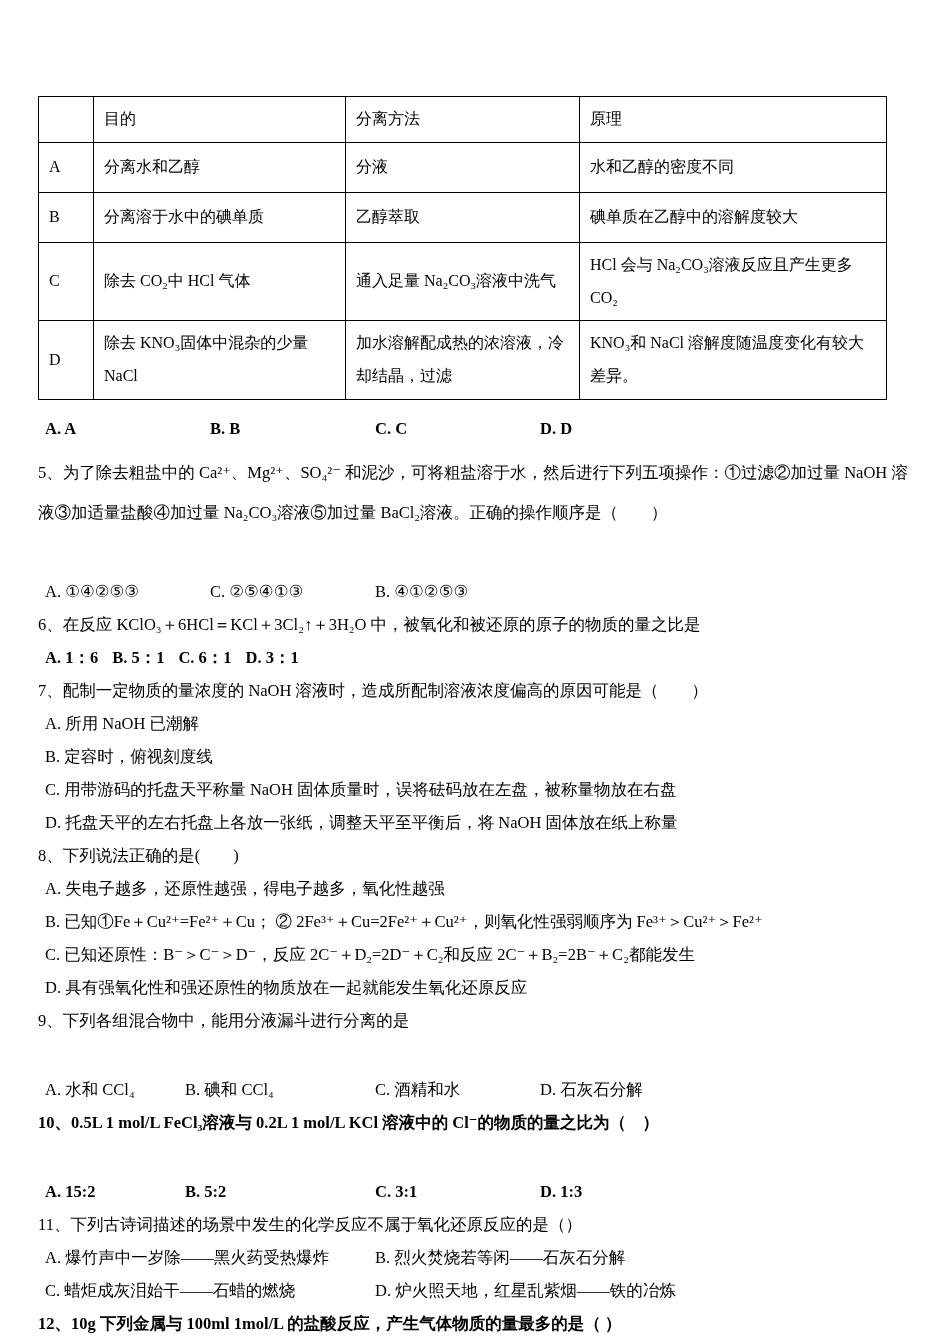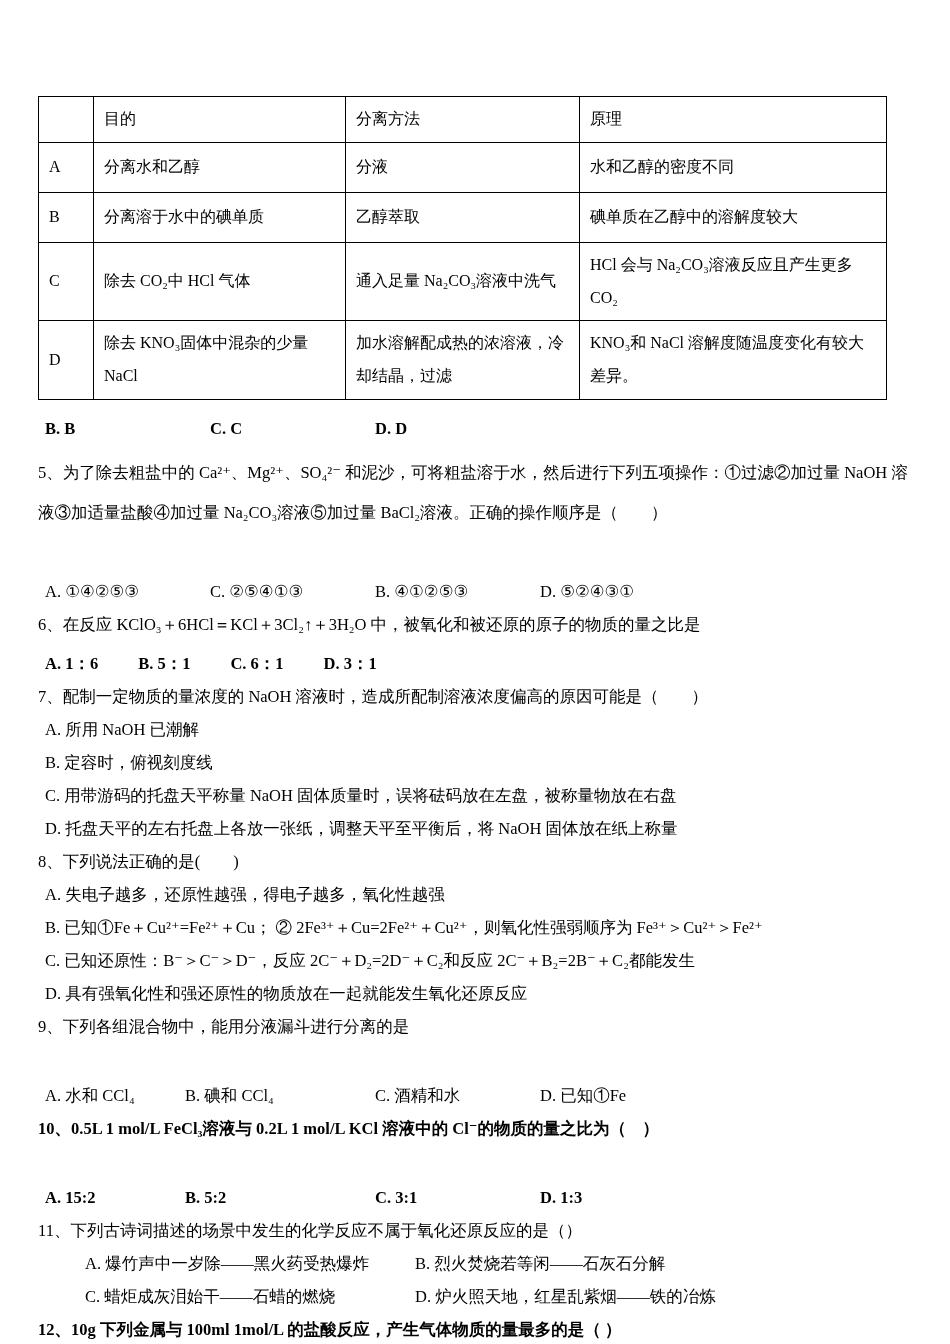--- a/index.html
+++ b/index.html
@@ -44,28 +44,27 @@
   }
   .opts-grid2 {
     display: grid;
     grid-template-columns: 140px 190px 165px 1fr;
     padding-left: 7px;
     line-height: 33px;
     margin-top: 36px;
   }
   .opts-row {
     display: flex;
-    gap: 40px;
+    gap: 14px;
     padding-left: 7px;
     line-height: 33px;
-    margin-top: 6px;
   }
   .opt-line { padding-left: 7px; }
   .two-col { display: flex; padding-left: 7px; line-height: 33px; }
-  .two-col span:first-child { width: 330px; flex: 0 0 330px; margin-left: 40px; }
+  .two-col span:first-child { width: 330px; flex: 0 0 330px; }
 
   .answer-line { margin-top: 12px; }
   .b { font-weight: 700; }
 </style>
 </head>
 <body>
 
 <div class="page">
 
   <table class="sep-table">
@@ -105,32 +104,32 @@
       <tr>
         <td>D</td>
         <td>除去 KNO₃固体中混杂的少量 NaCl</td>
         <td>加水溶解配成热的浓溶液，冷却结晶，过滤</td>
         <td>KNO₃和 NaCl 溶解度随温度变化有较大差异。</td>
       </tr>
     </tbody>
   </table>
 
   <div class="opts-grid answer-line b">
+    <span>A.  A</span>
     <span>B.  B</span>
     <span>C.  C</span>
     <span>D.  D</span>
   </div>
 
   <section class="q">
     <p class="stem-5">5、为了除去粗盐中的 Ca²⁺、Mg²⁺、SO₄²⁻ 和泥沙，可将粗盐溶于水，然后进行下列五项操作：①过滤②加过量 NaOH 溶液③加适量盐酸④加过量 Na₂CO₃溶液⑤加过量 BaCl₂溶液。正确的操作顺序是（　　）</p>
     <div class="opts-grid">
       <span>A. ①④②⑤③</span>
       <span>C. ②⑤④①③</span>
       <span>B. ④①②⑤③</span>
-      <span>D. ⑤②④③①</span>
     </div>
   </section>
 
   <section class="q">
     <p>6、在反应 KClO₃＋6HCl＝KCl＋3Cl₂↑＋3H₂O 中，被氧化和被还原的原子的物质的量之比是</p>
     <div class="opts-row b">
       <span>A. 1：6</span>
       <span>B. 5：1</span>
       <span>C. 6：1</span>
       <span>D. 3：1</span>
@@ -152,21 +151,21 @@
     <p class="opt-line">C. 已知还原性：B⁻＞C⁻＞D⁻，反应 2C⁻＋D₂=2D⁻＋C₂和反应 2C⁻＋B₂=2B⁻＋C₂都能发生</p>
     <p class="opt-line">D. 具有强氧化性和强还原性的物质放在一起就能发生氧化还原反应</p>
   </section>
 
   <section class="q">
     <p>9、下列各组混合物中，能用分液漏斗进行分离的是</p>
     <div class="opts-grid2">
       <span>A. 水和 CCl₄</span>
       <span>B. 碘和 CCl₄</span>
       <span>C. 酒精和水</span>
-      <span>D. 已知①Fe</span>
+      <span>D. 石灰石分解</span>
     </div>
   </section>
 
   <section class="q">
     <p class="b">10、0.5L 1 mol/L FeCl₃溶液与 0.2L 1 mol/L KCl 溶液中的 Cl⁻的物质的量之比为（　）</p>
     <div class="opts-grid2 b">
       <span>A. 15:2</span>
       <span>B. 5:2</span>
       <span>C. 3:1</span>
       <span>D. 1:3</span>

